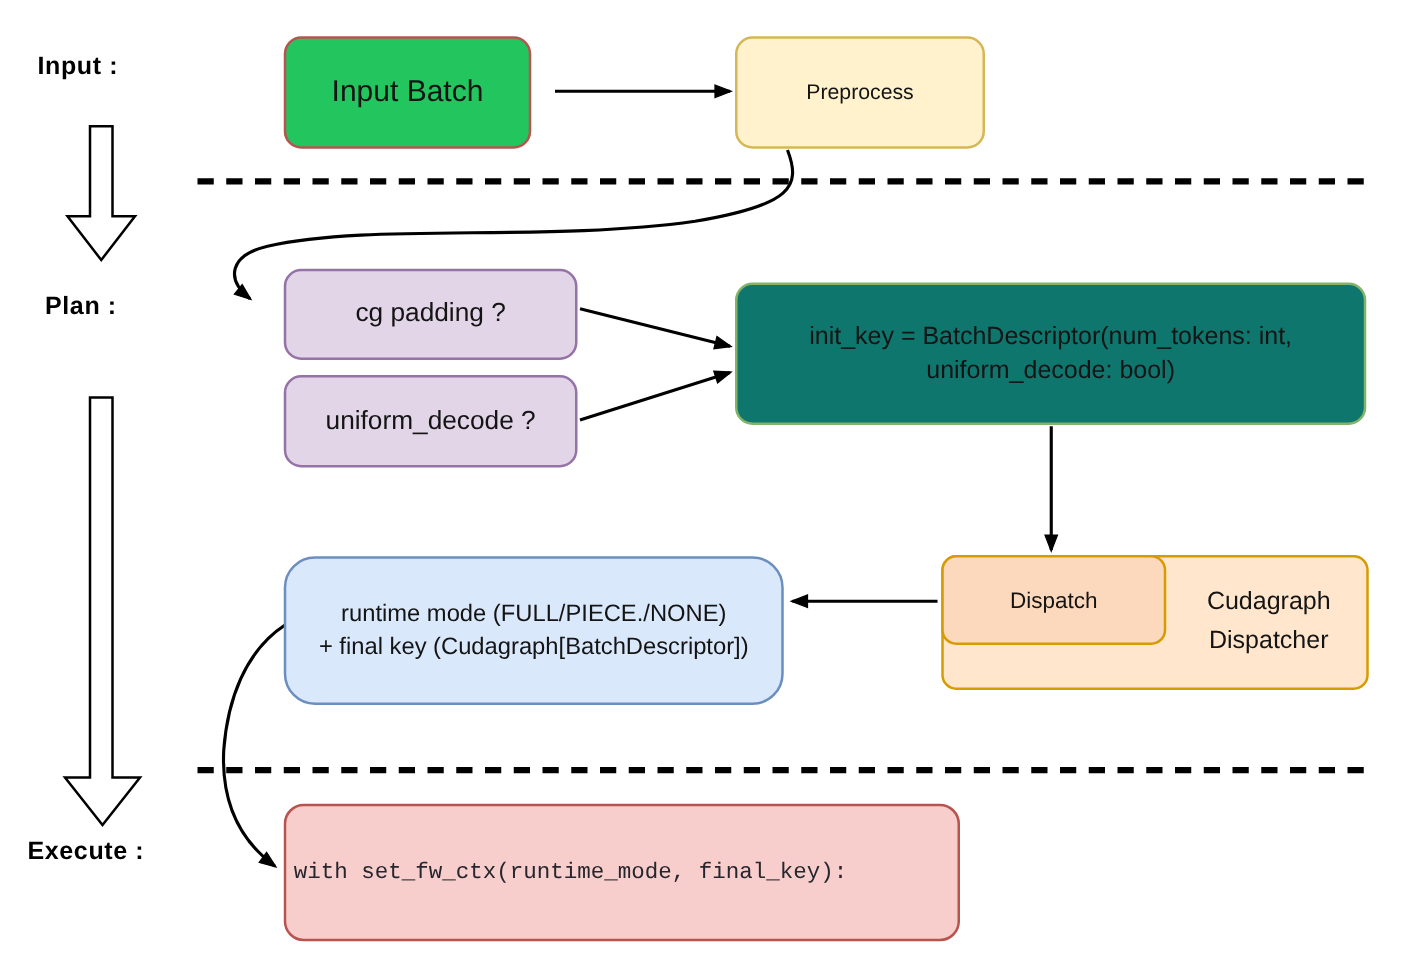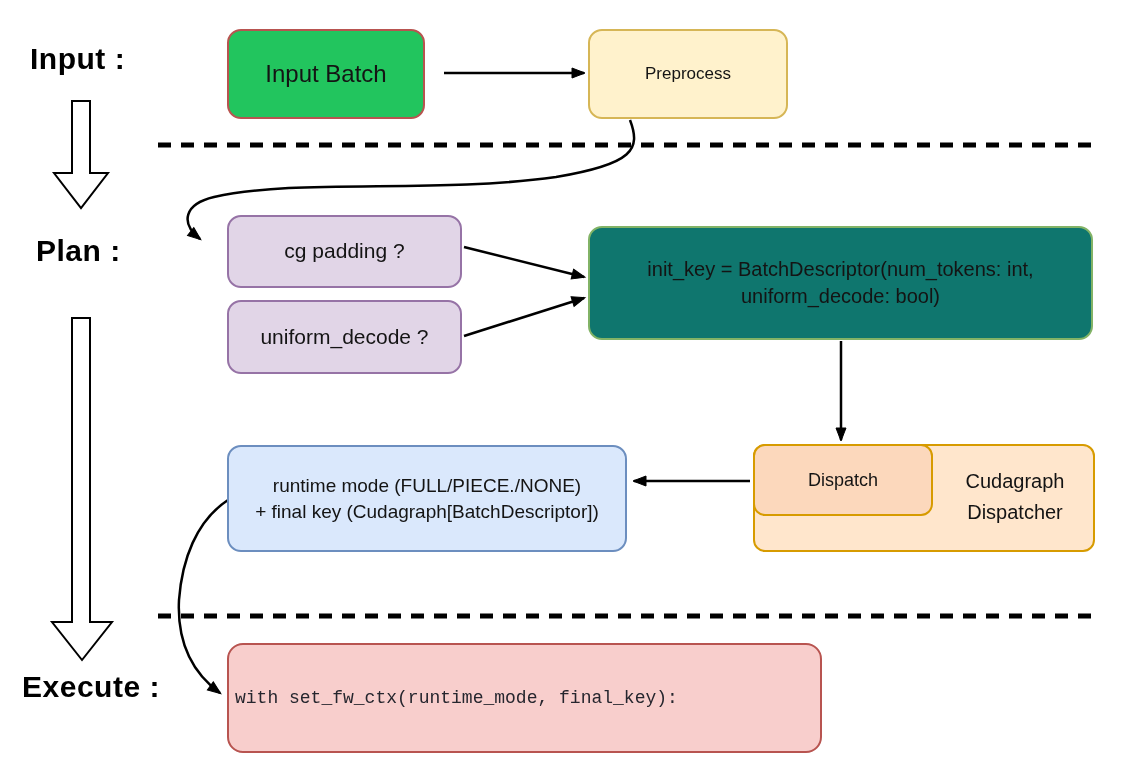--- a/index.html
+++ b/index.html
@@ -1,43 +1,43 @@
 <!DOCTYPE html>
 <html><head>
 <meta charset="utf-8">
 <style>
   html,body{margin:0;padding:0;background:#fff;}
   #canvas{
     position:relative;width:1142px;height:770px;background:#ffffff;
     font-family:"Liberation Sans", sans-serif;color:#141414;overflow:hidden;
   }
   .section-label{
-    position:absolute;font-weight:bold;font-size:30px;color:#000;
+    position:absolute;font-weight:bold;font-size:20px;color:#000;
     letter-spacing:0.5px;white-space:nowrap;
   }
   .node{
     position:absolute;border-radius:14px;border:2px solid;
     display:flex;flex-direction:column;align-items:center;justify-content:center;
     text-align:center;box-sizing:border-box;line-height:1.35;
   }
   .node .ln{white-space:nowrap;}
   #node-input-batch{left:227px;top:29px;width:198px;height:90px;background:#22c55e;border-color:#B85450;font-size:24px;}
   #node-preprocess{left:588px;top:29px;width:200px;height:90px;background:#FFF2CC;border-color:#D6B656;font-size:17px;}
   #node-cg-padding{left:227px;top:215px;width:235px;height:73px;background:#E1D5E7;border-color:#9673A6;font-size:21px;}
   #node-uniform-decode{left:227px;top:300px;width:235px;height:74px;background:#E1D5E7;border-color:#9673A6;font-size:21px;}
   #node-init-key{left:588px;top:226px;width:505px;height:114px;background:#0f766e;border-color:#82B366;font-size:20px;}
   #node-cudagraph{left:753px;top:444px;width:342px;height:108px;background:#FFE6CC;border-color:#D79B00;border-radius:12px;}
   #node-dispatch{left:753px;top:444px;width:180px;height:72px;background:#FCD8BC;border-color:#D79B00;font-size:18px;border-radius:12px;}
   .cudagraph-label{
     position:absolute;left:940px;top:466px;width:150px;text-align:center;
     font-size:20px;line-height:1.55;
   }
-  #node-runtime-mode{left:227px;top:445px;width:400px;height:107px;background:#DAE8FC;border-color:#6C8EBF;font-size:19px;}
+  #node-runtime-mode{left:227px;top:445px;width:400px;height:119px;background:#DAE8FC;border-color:#6C8EBF;font-size:19px;border-radius:25px;}
   #node-execute-code{
-    left:227px;top:643px;width:595px;height:110px;background:#F8CECC;border-color:#B85450;
+    left:227px;top:643px;width:541px;height:110px;background:#F8CECC;border-color:#B85450;
     border-radius:16px;align-items:flex-start;justify-content:center;
     font-family:"Liberation Mono", monospace;font-size:18px;line-height:1.6;
     padding-left:6px;
   }
   #node-execute-code .ln{white-space:pre;color:#26262e;}
   #arrow-layer{position:absolute;left:0;top:0;width:1142px;height:770px;}
 </style>
 </head>
 <body>
 

